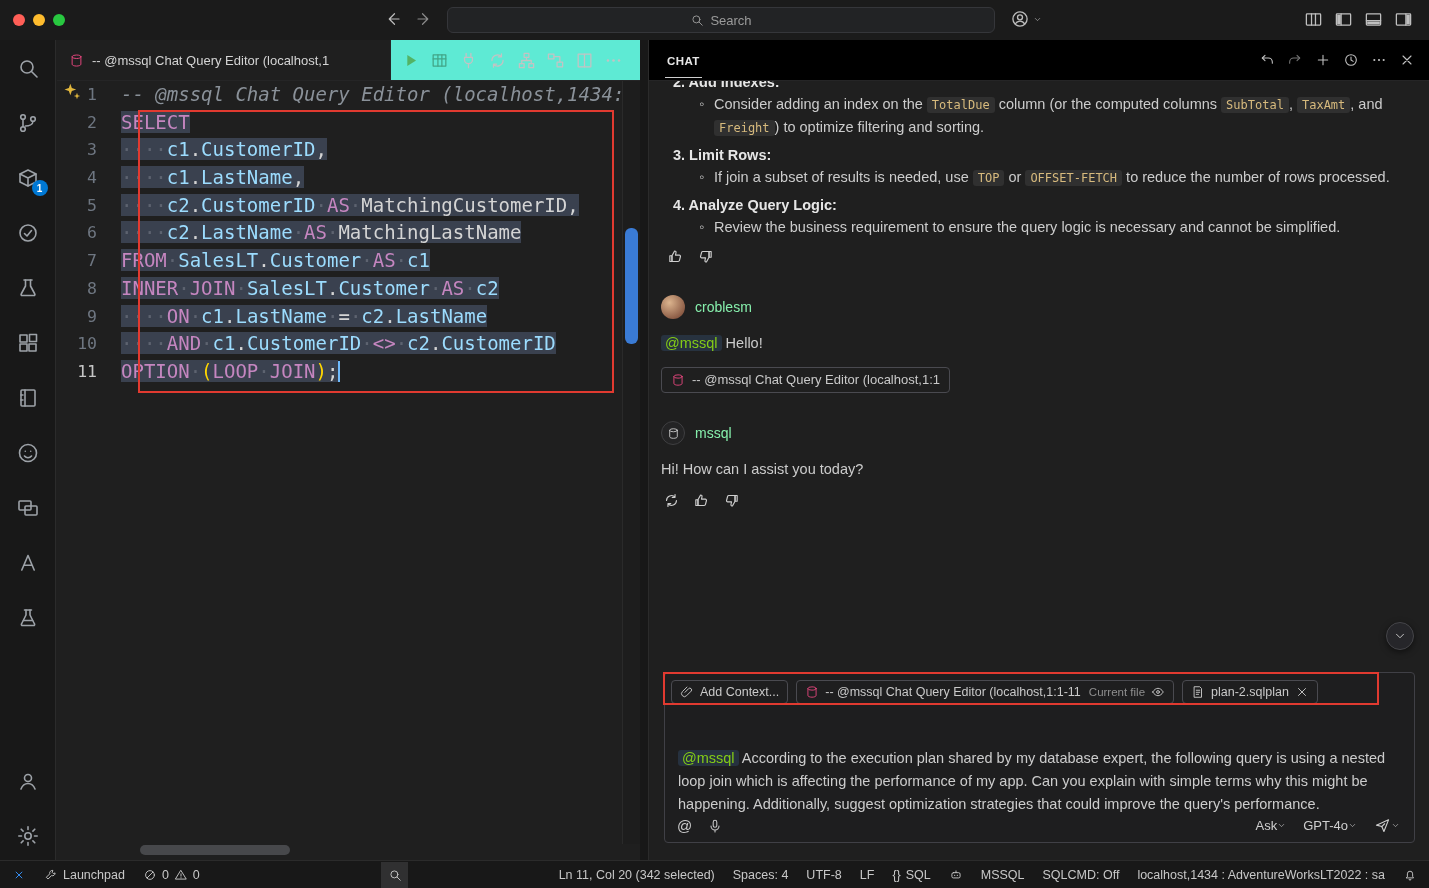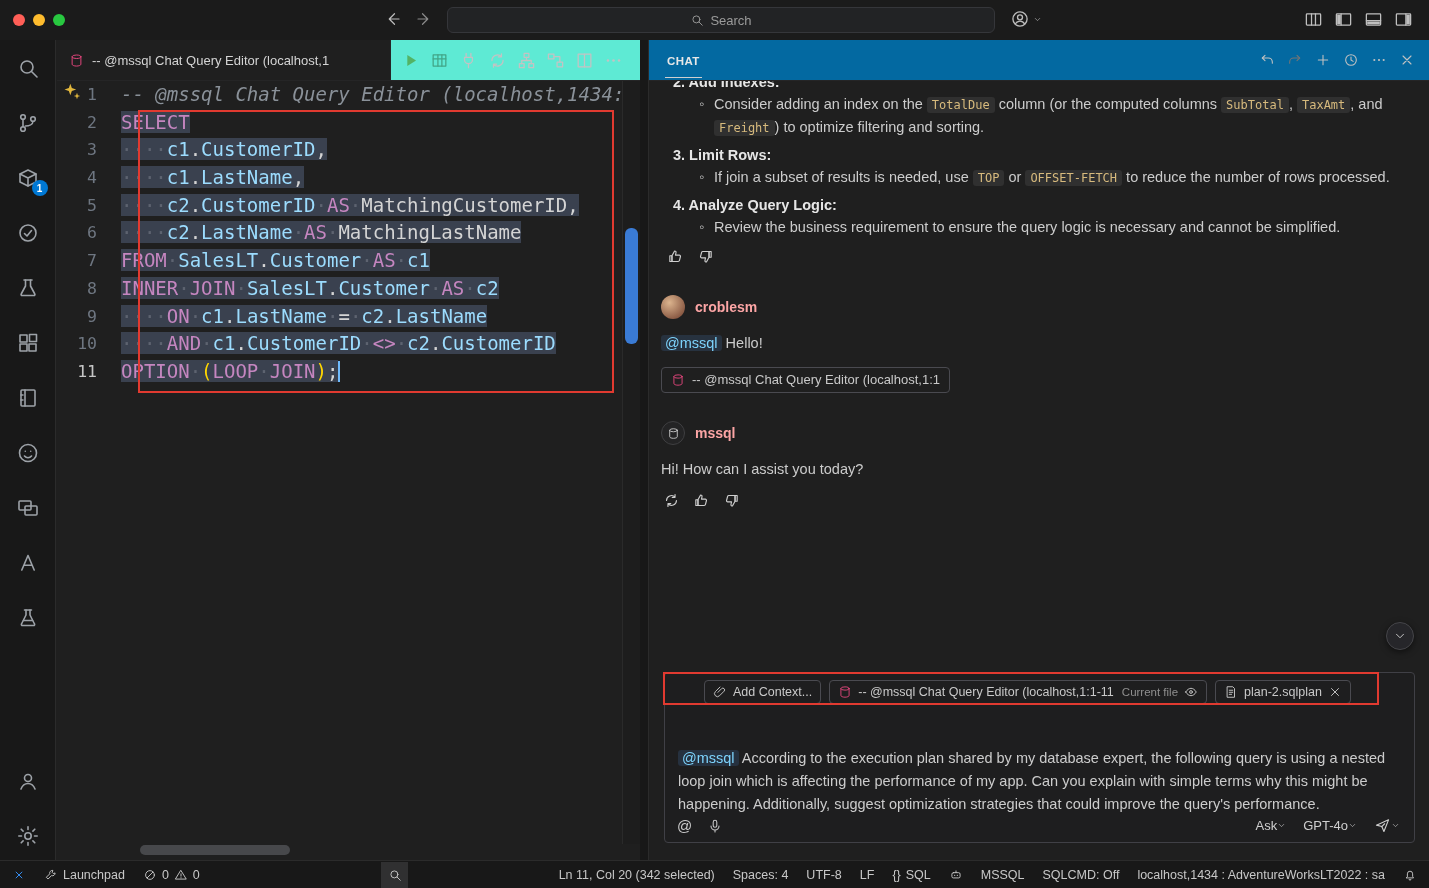--- a/index.html
+++ b/index.html
@@ -48,50 +48,50 @@
 
   .sb-v{position:absolute;right:0;top:41px;width:18px;bottom:16px;background:#1d1d1d;border-left:1px solid #2a2a2a;}
   .sb-thumb{position:absolute;left:2px;top:147px;width:13px;height:116px;background:#3a7bd5;border-radius:6px;}
   .sb-h{position:absolute;left:83px;bottom:5px;height:10px;width:150px;background:#47484b;border-radius:5px;}
 
   
   .sash{position:absolute;left:640px;top:40px;width:8px;bottom:28px;background:#181818;}
 
   
   .chat-panel{position:absolute;left:648px;top:40px;right:0;bottom:28px;background:#1f1f1f;border-left:1px solid #2b2b2b;}
-  .chat-header{position:absolute;top:0;left:0;right:0;height:41px;background:#0369a1;border-bottom:1px solid #252526;display:flex;align-items:center;z-index:3;}
+  .chat-header{position:absolute;top:0;left:0;right:0;height:41px;background:#000000;border-bottom:1px solid #252526;display:flex;align-items:center;z-index:3;}
   .chat-title{margin-left:16px;font-size:11.5px;font-weight:700;letter-spacing:.4px;color:#e7e7e7;border-bottom:1px solid #cfcfcf;padding:12px 2px 10px;}
   .chat-header-icons{margin-left:auto;display:flex;gap:12px;padding-right:14px;color:#c2c2c2;align-items:center;}
   .chat-header-icons .ic{width:16px;height:16px;}
   .dim{color:#757575;}
 
   .chat-content{position:absolute;top:41px;left:0;right:0;height:591px;overflow:hidden;font-size:14.5px;line-height:22px;color:#cccccc;}
   .num-item{margin:5px 24px 0 24px;font-weight:700;color:#e6e6e6;}
   .num-item.first{margin-top:-10px;}
   .bullet{margin:0 24px 0 50px;padding-left:15px;position:relative;}
   .bullet::before{content:"◦";position:absolute;left:0;top:0;color:#c5c5c5;}
   .inline-code{font-family:"DejaVu Sans Mono",monospace;font-size:12px;background:#303030;color:#d7ba7d;padding:1px 5px;border-radius:3px;}
-  .mention{color:#7dd3fc;background:rgba(80,150,230,.16);border-radius:3px;padding:0 4px;}
+  .mention{color:#84cc16;background:rgba(80,150,230,.16);border-radius:3px;padding:0 4px;}
   .feedback{display:flex;gap:13px;margin:10px 0 0 18px;color:#cfcfcf;}
   .feedback .ic,.actions-row .ic{width:17px;height:17px;}
   .msg-block{margin:30px 24px 0 12px;}
   .msg-head{display:flex;align-items:center;gap:10px;}
   .avatar{width:24px;height:24px;border-radius:50%;flex:none;}
   .avatar-photo{background:radial-gradient(circle at 35% 32%,#dcb48e,#8a5a44 75%);}
   .avatar-bot{background:#242425;border:1px solid #3f3f41;display:flex;align-items:center;justify-content:center;color:#cfcfcf;}
-  .msg-name{font-weight:700;font-size:14px;color:#fca5a5;}
+  .msg-name{font-weight:400;font-size:14px;color:#86efac;}
   .msg-text{margin-top:13px;}
   .attach-pill{display:inline-flex;align-items:center;gap:7px;margin-top:13px;height:26px;padding:0 9px;border:1px solid #4a4a50;border-radius:4px;font-size:13px;color:#c9c9c9;white-space:nowrap;}
   .actions-row{display:flex;gap:13px;margin:12px 0 0 2px;color:#cfcfcf;}
   .db-ic{color:#e0457b;}
 
   .scroll-down{position:absolute;left:737px;top:582px;width:28px;height:28px;border-radius:50%;background:#26262a;border:1px solid #454549;display:flex;align-items:center;justify-content:center;color:#cfcfcf;box-shadow:0 2px 6px rgba(0,0,0,.5);z-index:2;}
 
   .chat-input{position:absolute;left:15px;top:632px;width:751px;height:171px;border:1px solid #404046;border-radius:4px;background:#1e1e1f;}
-  .ctx-row{display:flex;align-items:center;gap:8px;padding:5px 0 0 6px;height:32px;margin-left:33px;}
+  .ctx-row{display:flex;align-items:center;gap:8px;padding:5px 0 0 6px;height:32px;}
   .ctx-pill{display:inline-flex;align-items:center;gap:6px;height:24px;padding:0 8px;border:1px solid #4a4a50;border-radius:4px;font-size:12.5px;color:#c9c9c9;white-space:nowrap;}
   .ctx-pill .ic{width:14px;height:14px;}
   .ctx-suffix{color:#8f8f8f;font-size:11.5px;margin-left:2px;}
   .input-text{padding:10px 14px 0 13px;line-height:23px;font-size:14.5px;color:#cccccc;margin-top:32px;}
   .input-controls{position:absolute;left:12px;right:14px;bottom:8px;display:flex;align-items:center;gap:15px;color:#c9c9c9;}
   .at-glyph{font-size:15px;}
   .ic-right{margin-left:auto;display:flex;align-items:center;gap:17px;font-size:13px;color:#cfcfcf;}
   .drop{display:inline-flex;align-items:center;gap:0;}
   .chev{width:9px;height:9px;}
 

